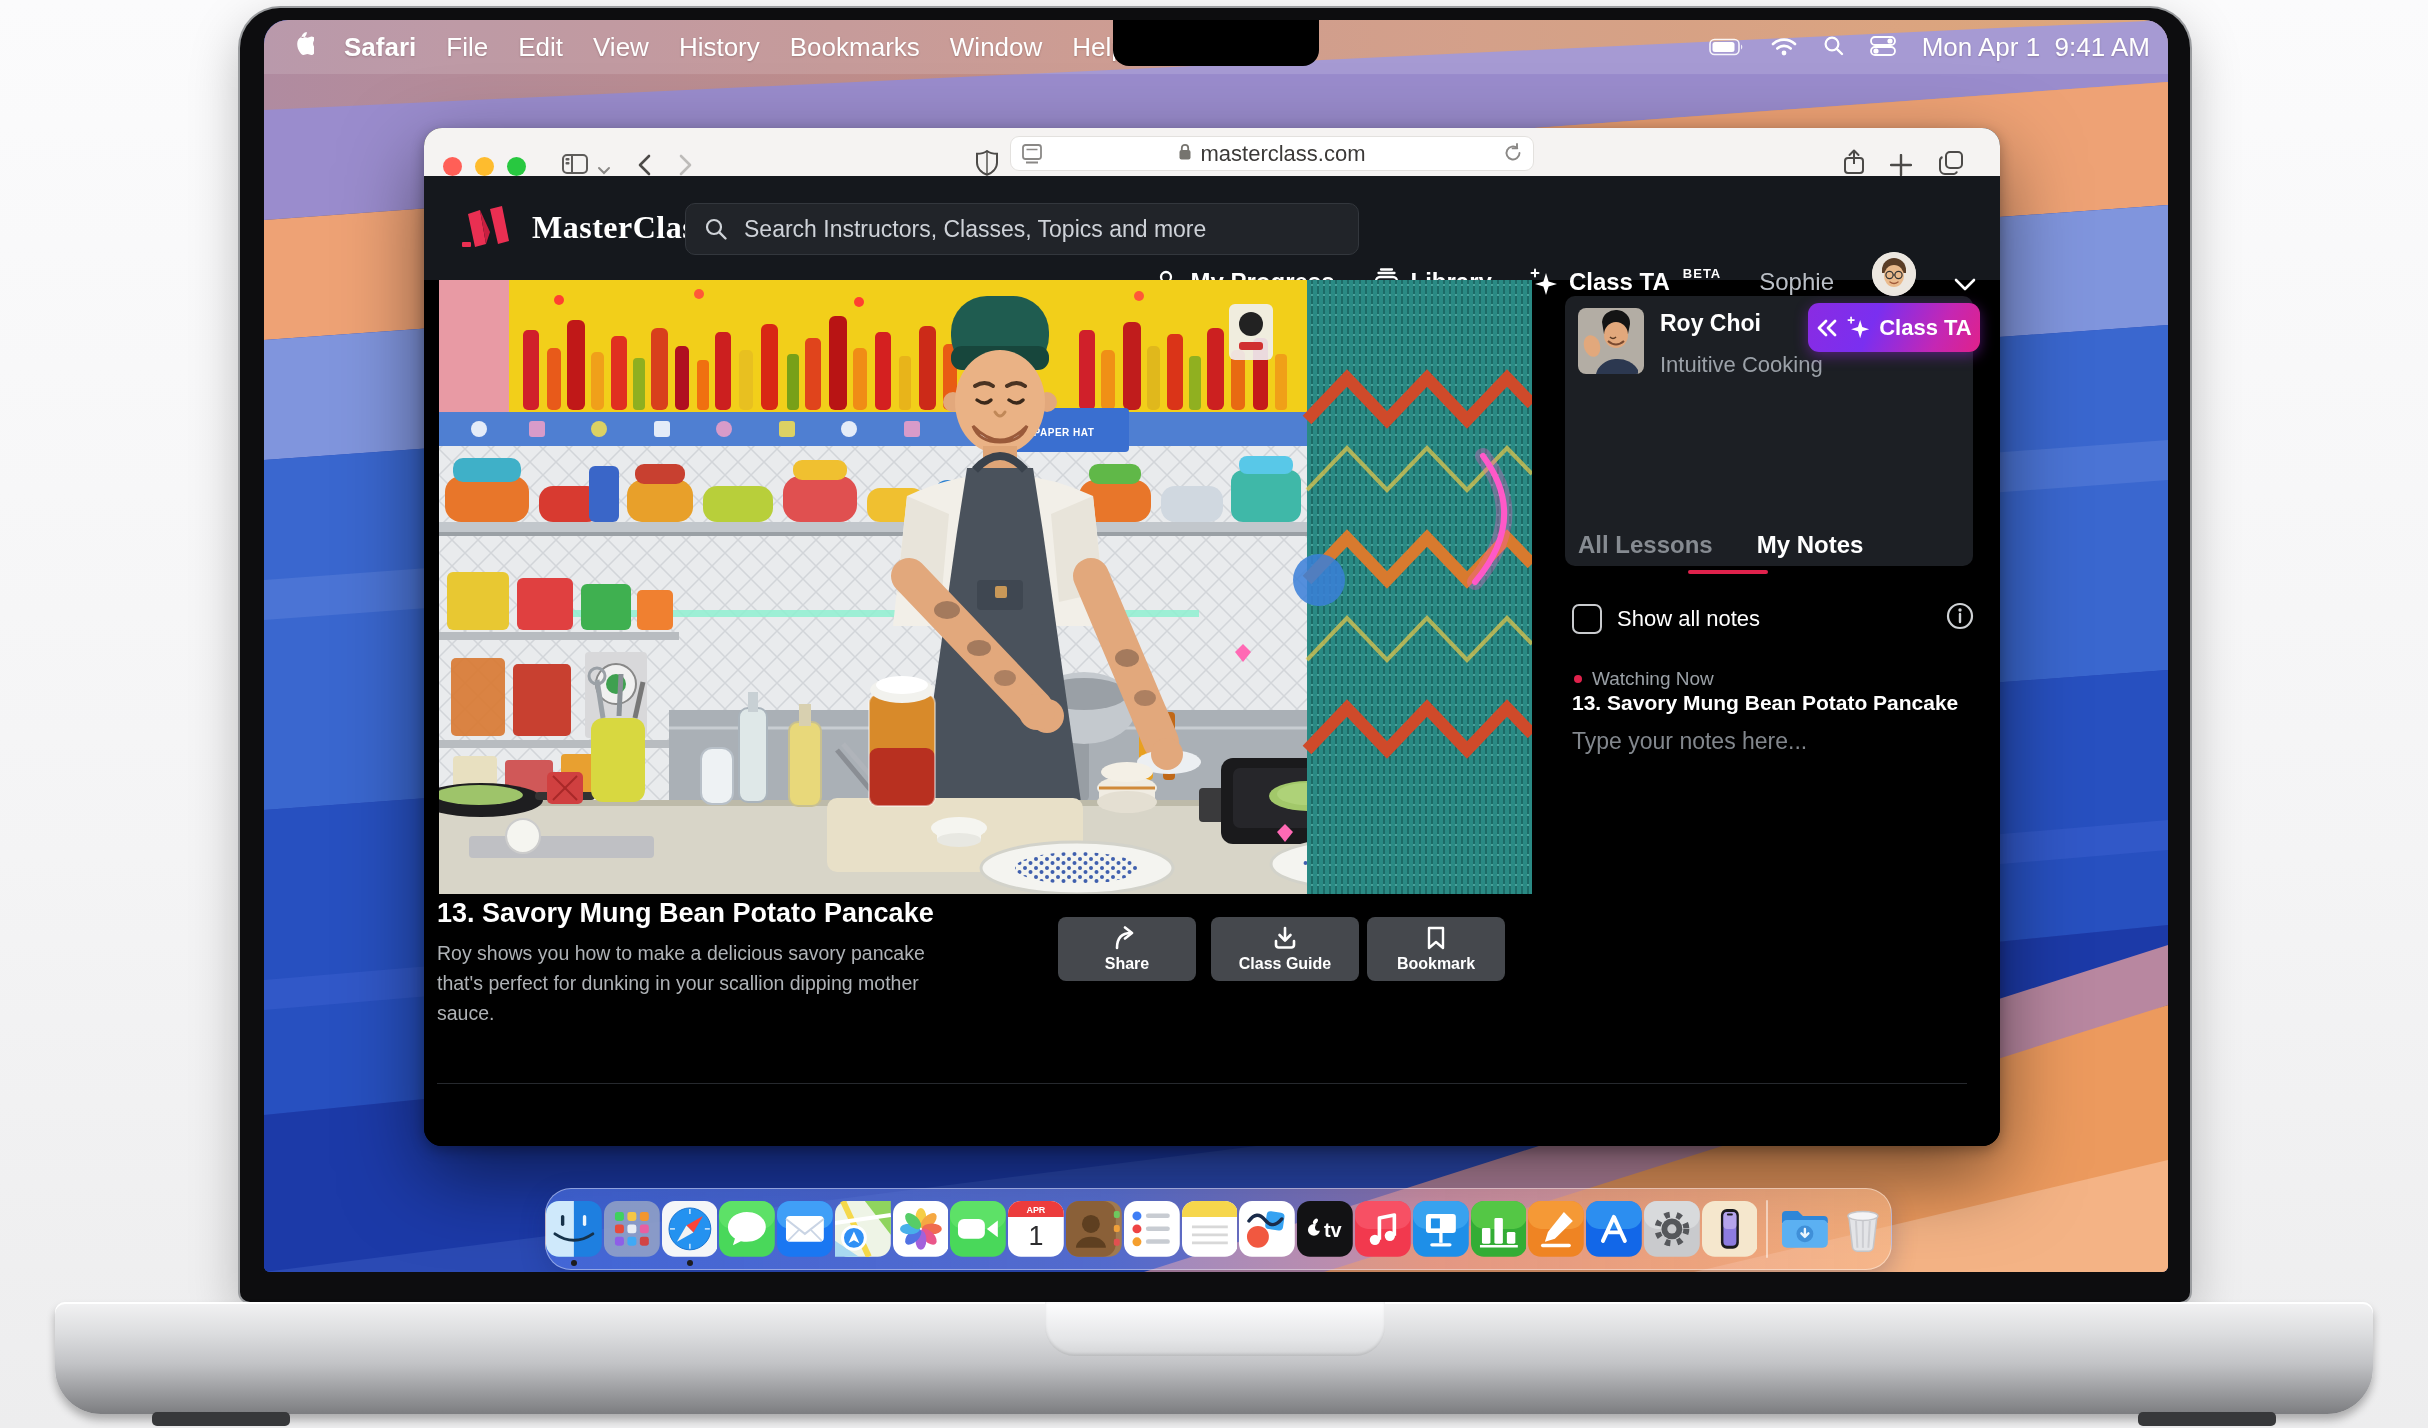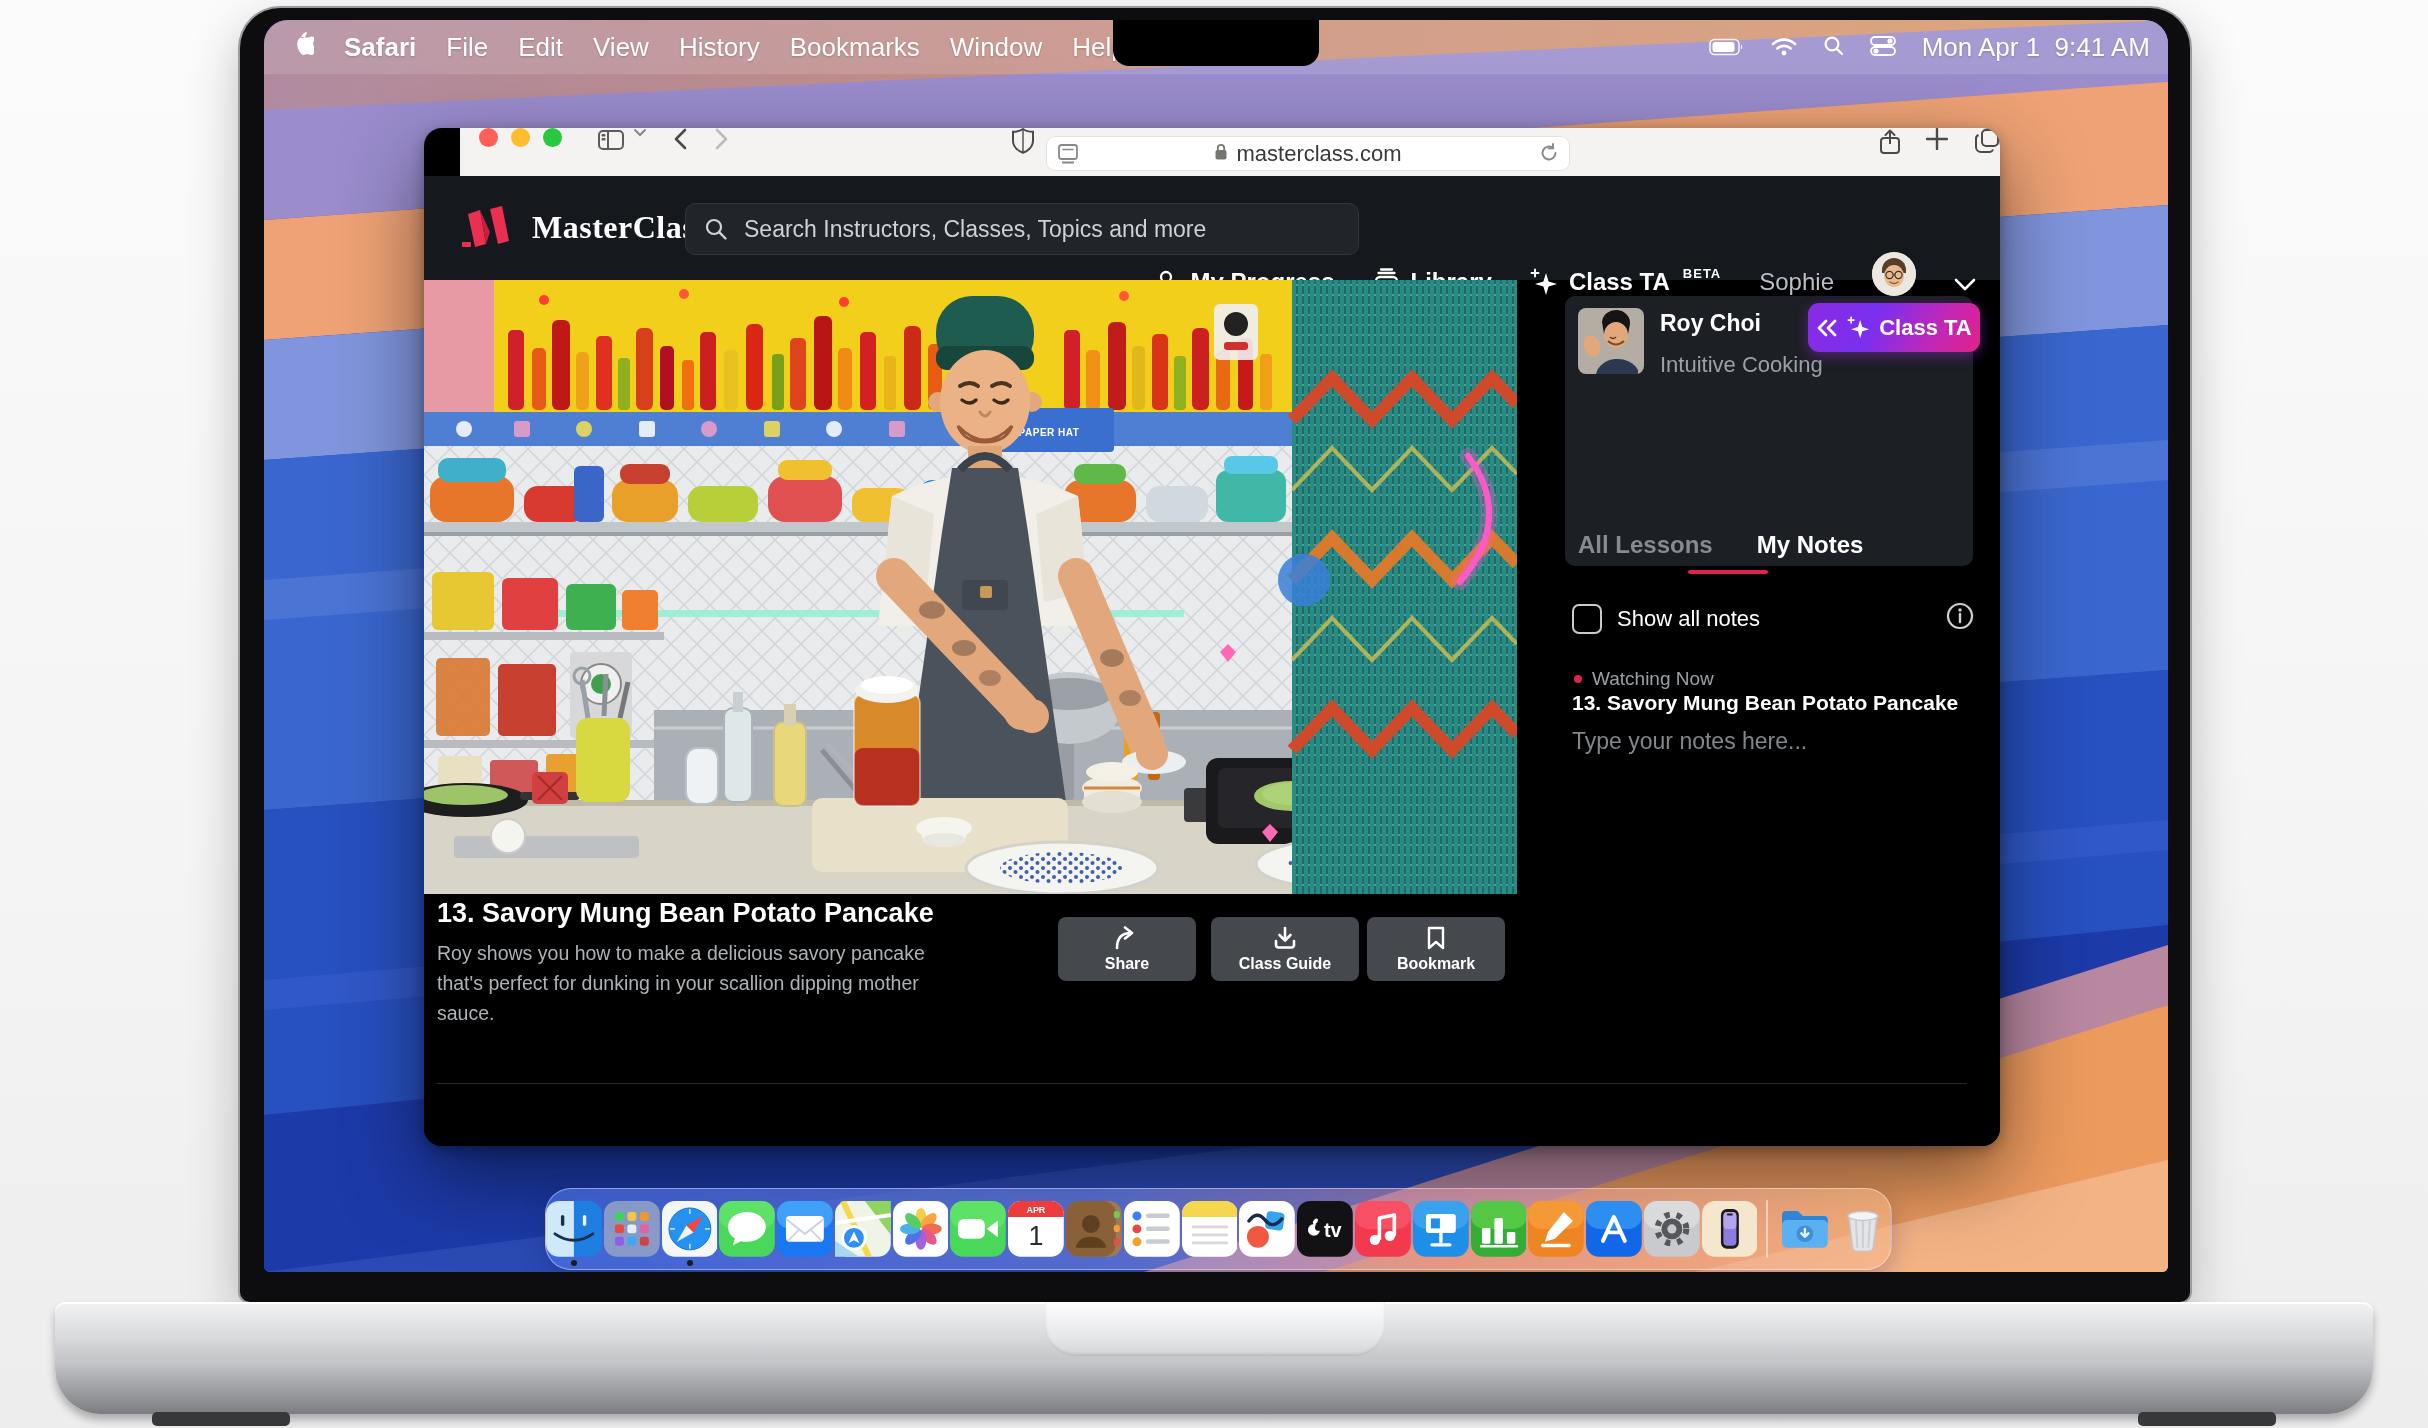--- a/index.html
+++ b/index.html
@@ -25,21 +25,21 @@
   .menubar{position:absolute;left:0;top:0;width:1904px;height:54px;
       background:rgba(255,255,255,.12);color:#fff;display:flex;align-items:center;
       font-size:26px;text-shadow:0 1px 2px rgba(60,30,30,.25);}
   .menubar .mi{margin-right:30px;}
   .menubar .app{font-weight:bold;}
   .mb-right{position:absolute;right:18px;top:0;height:54px;display:flex;align-items:center;gap:26px;}
   
   .win{position:absolute;left:160px;top:108px;width:1576px;height:1018px;border-radius:18px;
       overflow:hidden;box-shadow:0 30px 80px rgba(0,0,0,.5),0 4px 14px rgba(0,0,0,.3);background:#000;}
   .toolbar{position:absolute;left:0;top:0;width:1576px;height:48px;background:#f5f3f2;
-      border-bottom:2px solid #b91c1c;display:flex;align-items:flex-start;margin-left:36px;}
+      border-bottom:2px solid #b91c1c;display:flex;align-items:flex-end;}
   .tl{width:19px;height:19px;border-radius:50%;margin-right:13px;}
   .urlfield{position:absolute;left:586px;top:8px;width:522px;height:33px;background:#fff;
       border:1px solid #e3e1de;border-radius:9px;display:flex;align-items:center;justify-content:center;
       color:#3c3a38;font-size:22px;gap:8px;}
   .ticon{color:#5e5c5a;display:flex;align-items:center;}
   
   .content{position:absolute;left:0;top:48px;width:1576px;height:970px;background:#000;}
   .mch{position:absolute;left:0;top:0;width:1576px;height:104px;background:#15181d;}
   .brand{position:absolute;left:36px;top:28px;display:flex;align-items:center;gap:14px;color:#fff;}
   .brand-word{font-family:"Liberation Serif",serif;font-size:32px;font-weight:600;letter-spacing:.5px;}
@@ -285,21 +285,21 @@
                   <line x1="21.1" y1="23" x2="22.9" y2="23" stroke="#333" stroke-width="1.2"></line>
                   <path d="M18 30 q4 3 8 0" fill="none" stroke="#a05a3a" stroke-width="1.4" stroke-linecap="round"></path>
                 </svg>
             </span>
             <span><svg width="22" height="14" viewBox="0 0 22 14">
                   <path d="M2 2 l9 9 9-9" fill="none" stroke="#fff" stroke-width="2.6" stroke-linecap="round" stroke-linejoin="round"></path>
                 </svg></span>
           </div>
         </div>
 
-        <div class="abs" style="left:0;top:104px;width:1093px;height:614px">
+        <div class="abs" style="left:15px;top:104px;width:1093px;height:614px">
           <svg width="1093" height="614" viewBox="0 0 1093 614">
             <defs>
               <pattern id="quilt" width="26" height="26" patternUnits="userSpaceOnUse">
                 <rect width="26" height="26" fill="#e9ebed"></rect>
                 <path d="M0 13 L13 0 L26 13 L13 26 Z" fill="none" stroke="#d2d5d9" stroke-width="1.5"></path>
               </pattern>
               <pattern id="beads" width="6" height="10" patternUnits="userSpaceOnUse">
                 <rect width="6" height="10" fill="#2a8a84"></rect>
                 <line x1="3" y1="0" x2="3" y2="10" stroke="#1d6a66" stroke-width="2"></line>
                 <circle cx="3" cy="5" r="1" fill="#57b3ab"></circle>

